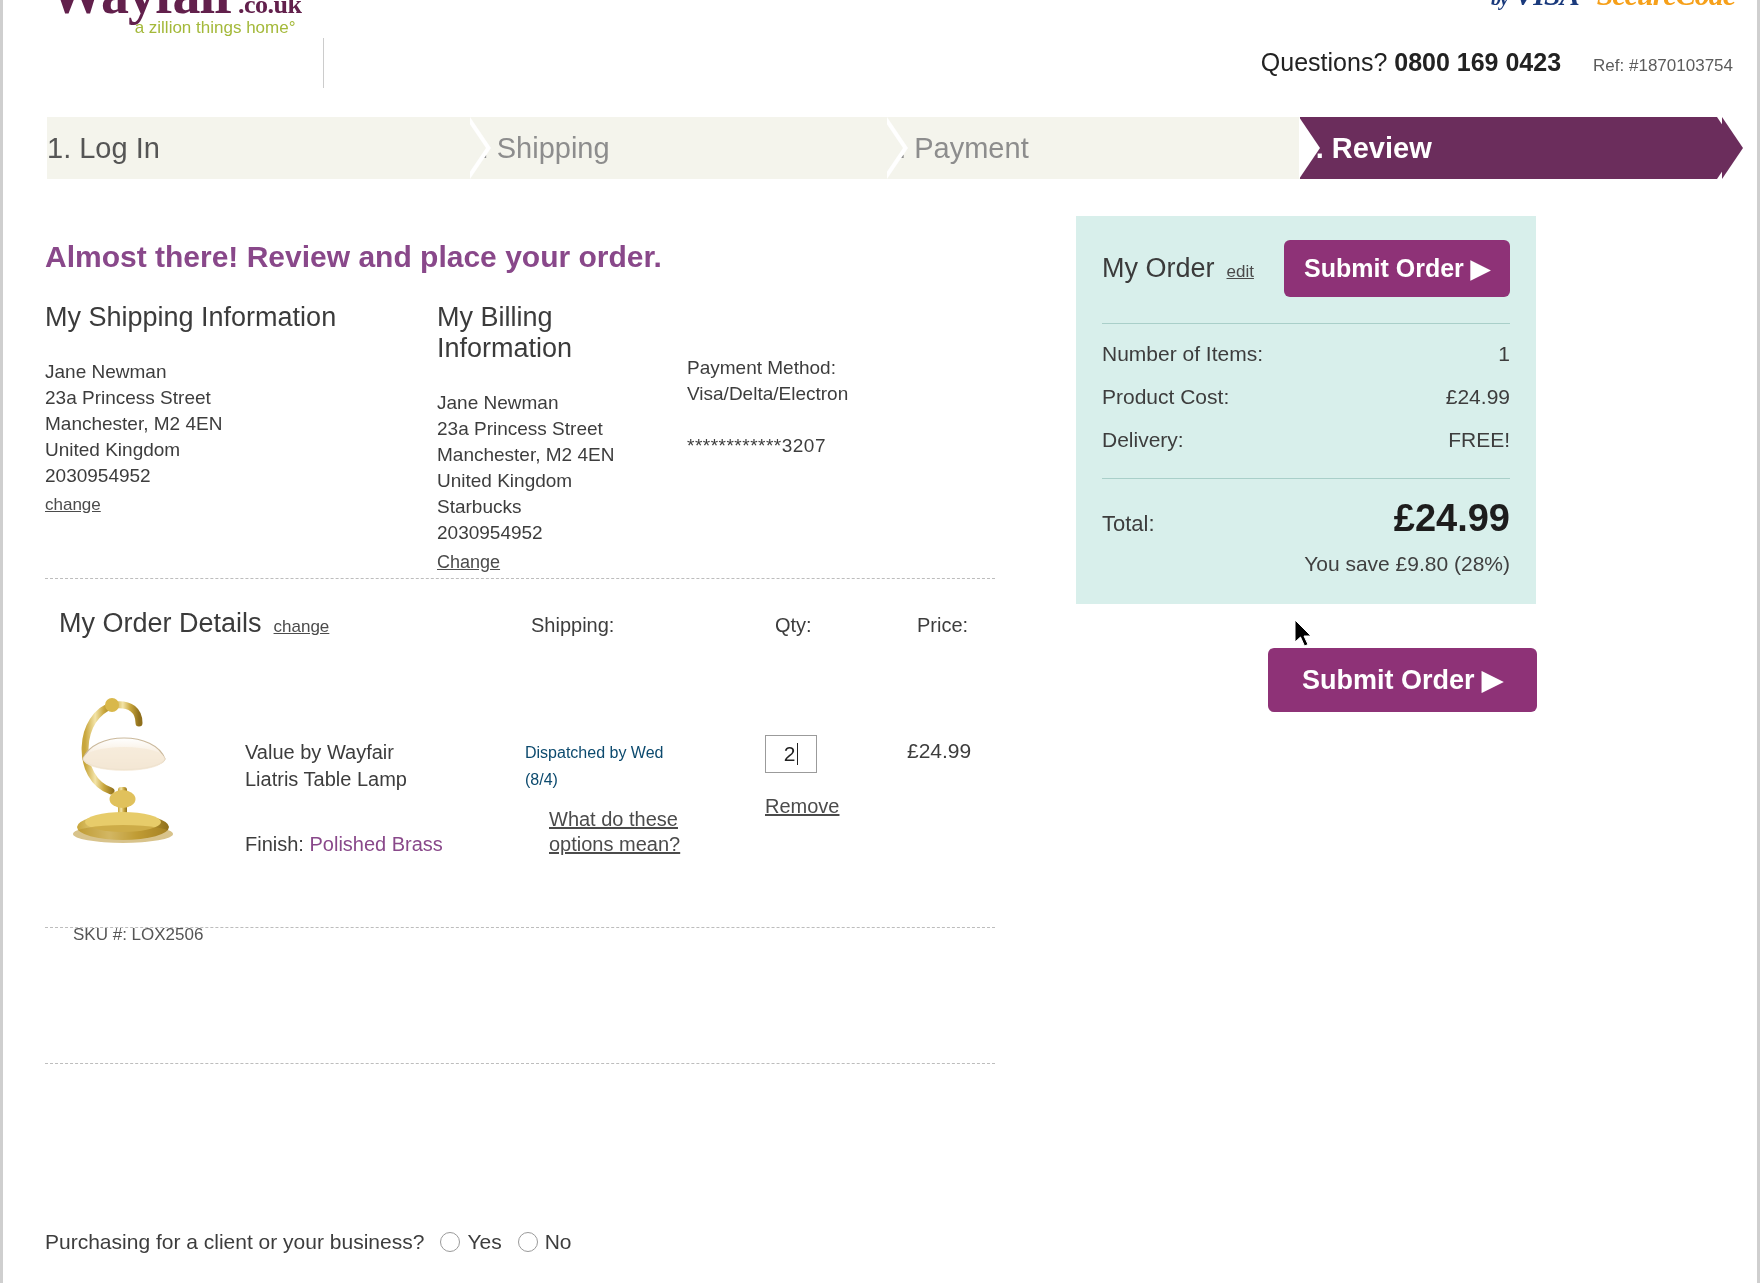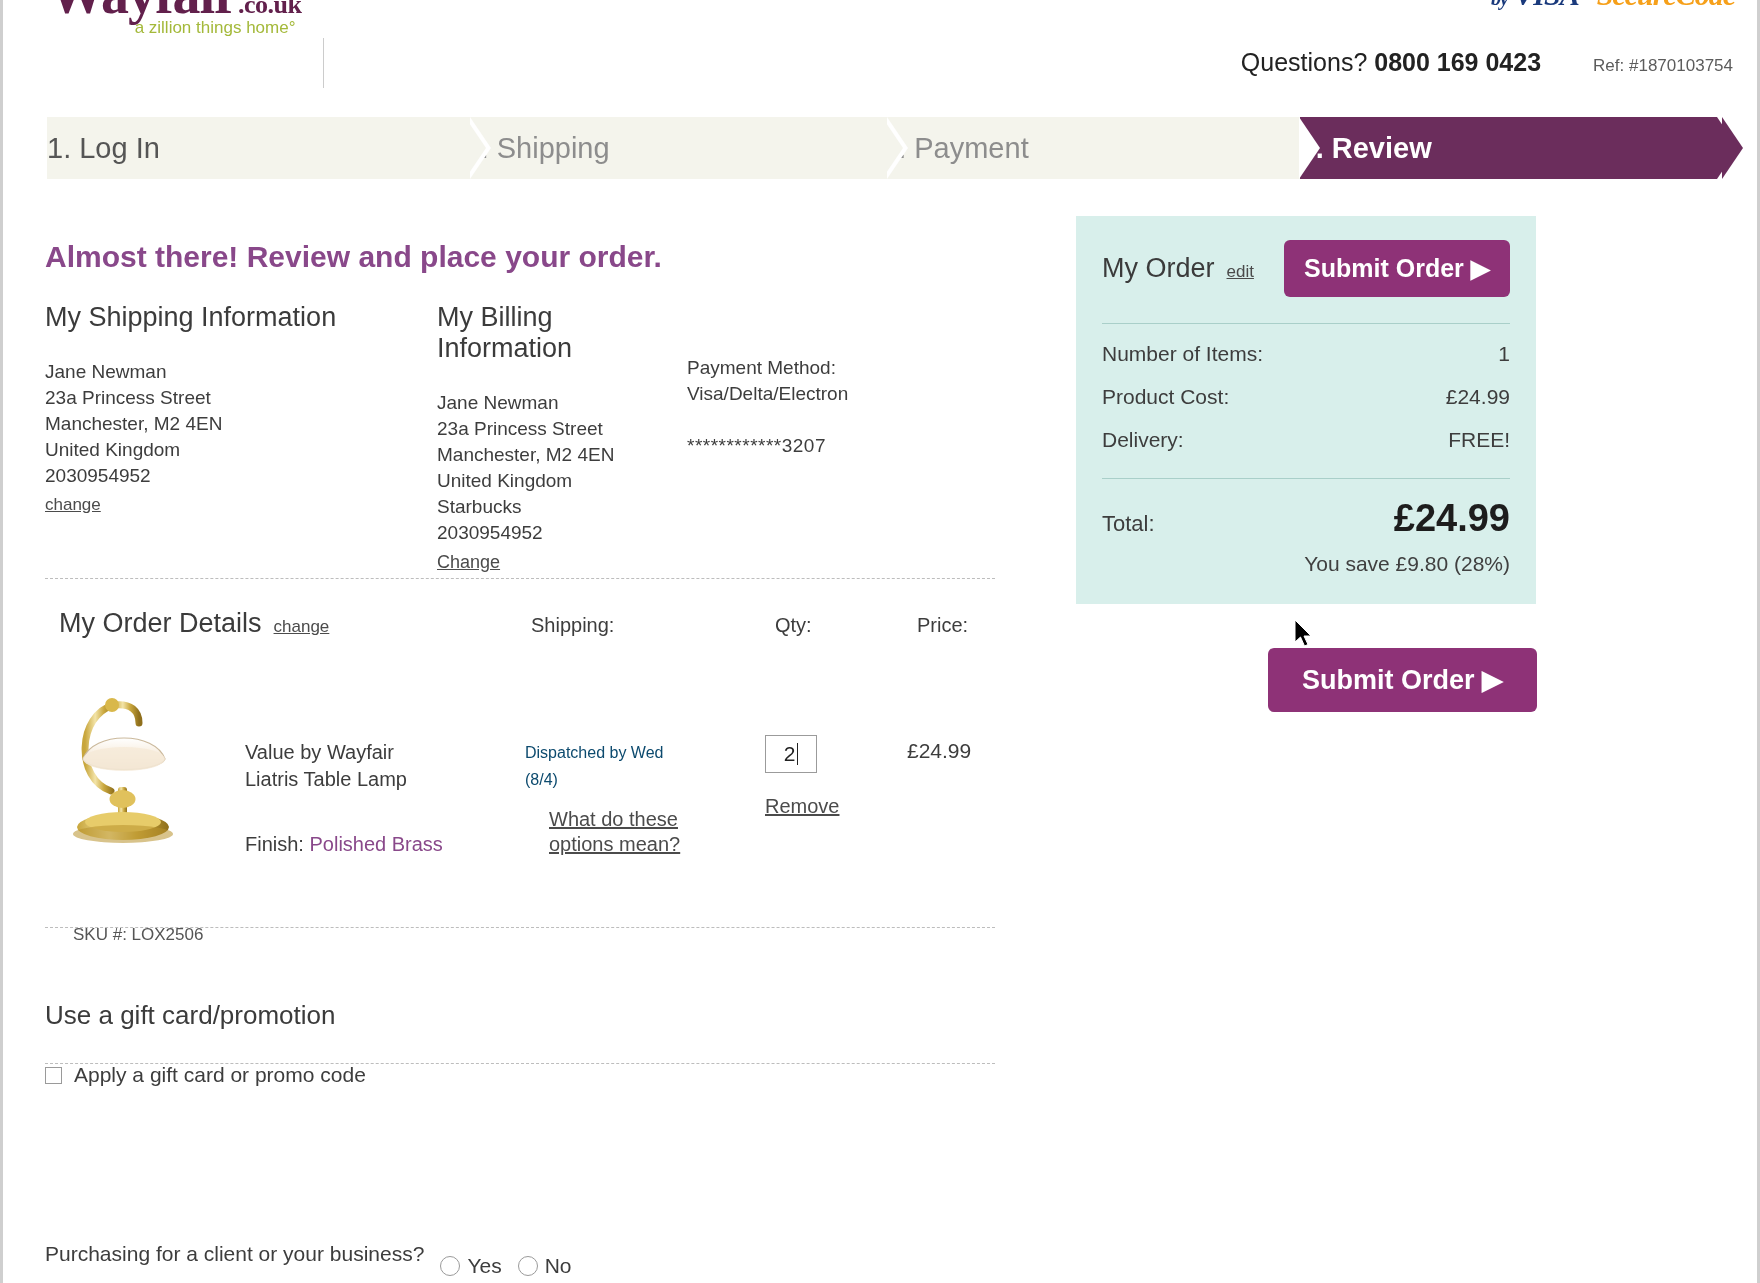--- a/index.html
+++ b/index.html
@@ -107,21 +107,21 @@
     font-style: italic;
     color: #f6a01a;
     letter-spacing: -1px;
   }
   .questions {
     position: absolute;
     right: 24px;
     top: 48px;
     display: flex;
     align-items: baseline;
-    gap: 52px;
+    gap: 32px;
     white-space: nowrap;
   }
   .questions-text {
     font-size: 25px;
     color: #222222;
   }
   .questions-phone { font-weight: bold; }
   .ref-text {
     font-size: 17px;
     color: #5c5c5c;
@@ -391,21 +391,21 @@
   .gift-check-label { font-size: 21px; color: #3d3d3d; }
   .business-row {
     position: absolute;
     left: 42px;
     top: 1230px;
     display: flex;
     align-items: center;
     gap: 16px;
   }
   .business-q { font-size: 21px; color: #3d3d3d; }
-  .radio-opt { display: flex; align-items: center; gap: 7px; margin-top: 24px; }
+  .radio-opt { display: flex; align-items: center; gap: 7px; }
   .radio-opt .radio { margin-top: 0; width: 20px; height: 20px; }
   .radio-opt span { font-size: 21px; color: #3d3d3d; }
 
   
   .summary {
     position: absolute;
     left: 1073px;
     top: 216px;
     width: 460px;
     background: #d8efeb;
@@ -638,27 +638,20 @@
       </div>
 
       <div class="price-cell">
         <span class="price-val">£24.99</span>
       </div>
     </div>
   </div>
 
   <div class="divider d2"></div>
 
-  <div class="giftcard">
-    <div class="gift-title">Use a gift card/promotion</div>
-    <div class="gift-check-row">
-      <span class="checkbox"></span>
-      <span class="gift-check-label">Apply a gift card or promo code</span>
-    </div>
-  </div>
 
   <div class="divider d3"></div>
 
   <div class="business-row">
     <span class="business-q">Purchasing for a client or your business?</span>
     <span class="radio-opt">
       <span class="radio"></span>
       <span>Yes</span>
     </span>
     <span class="radio-opt">

